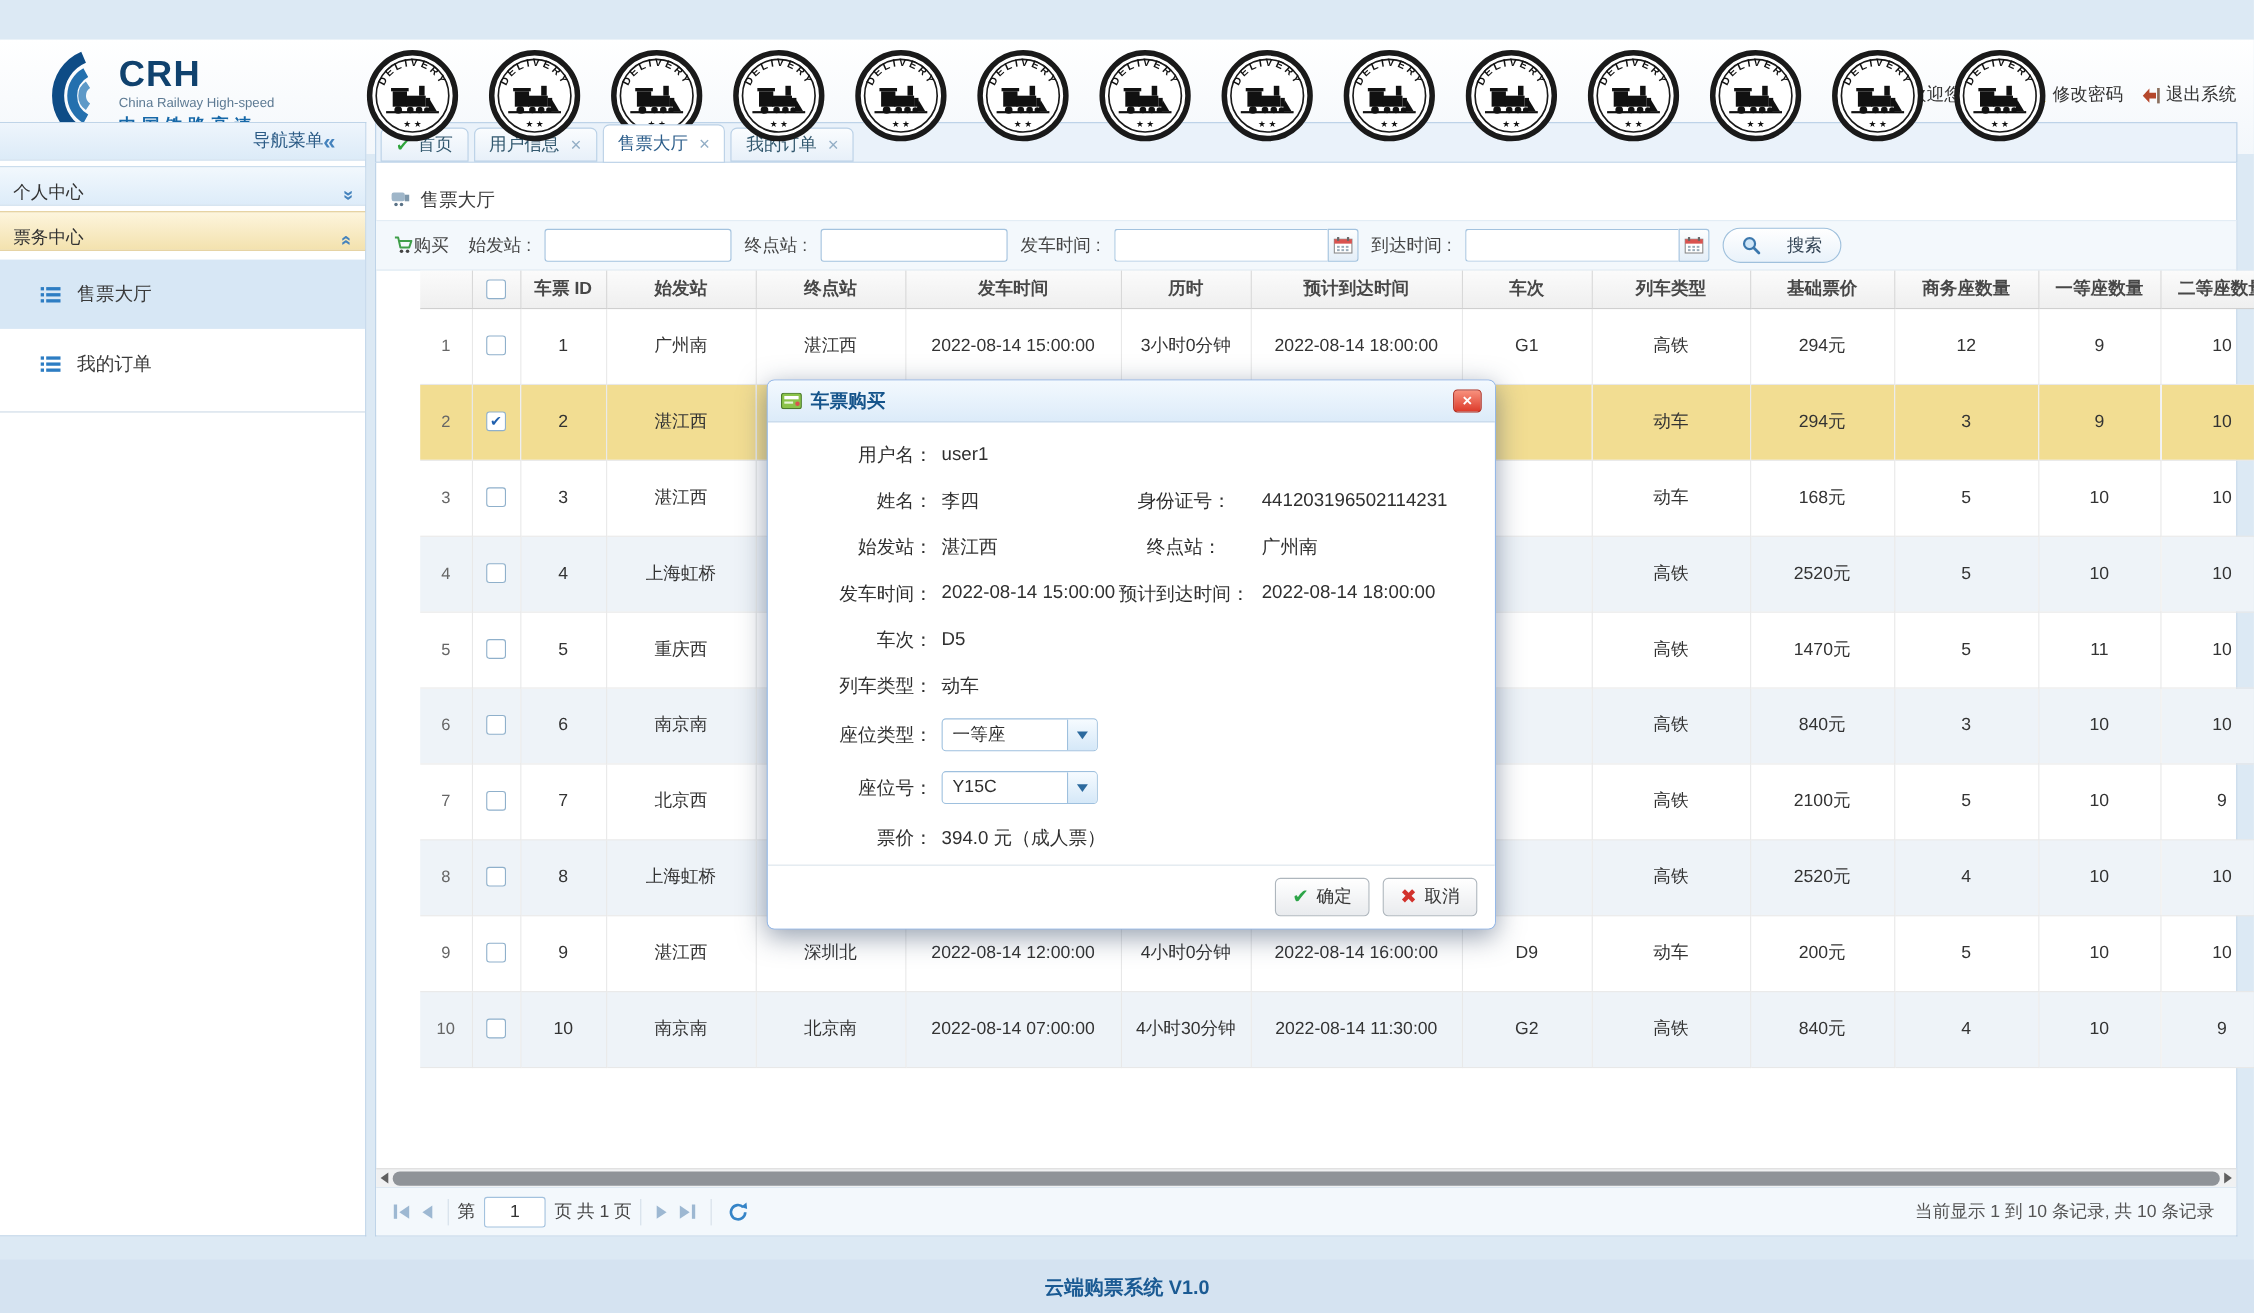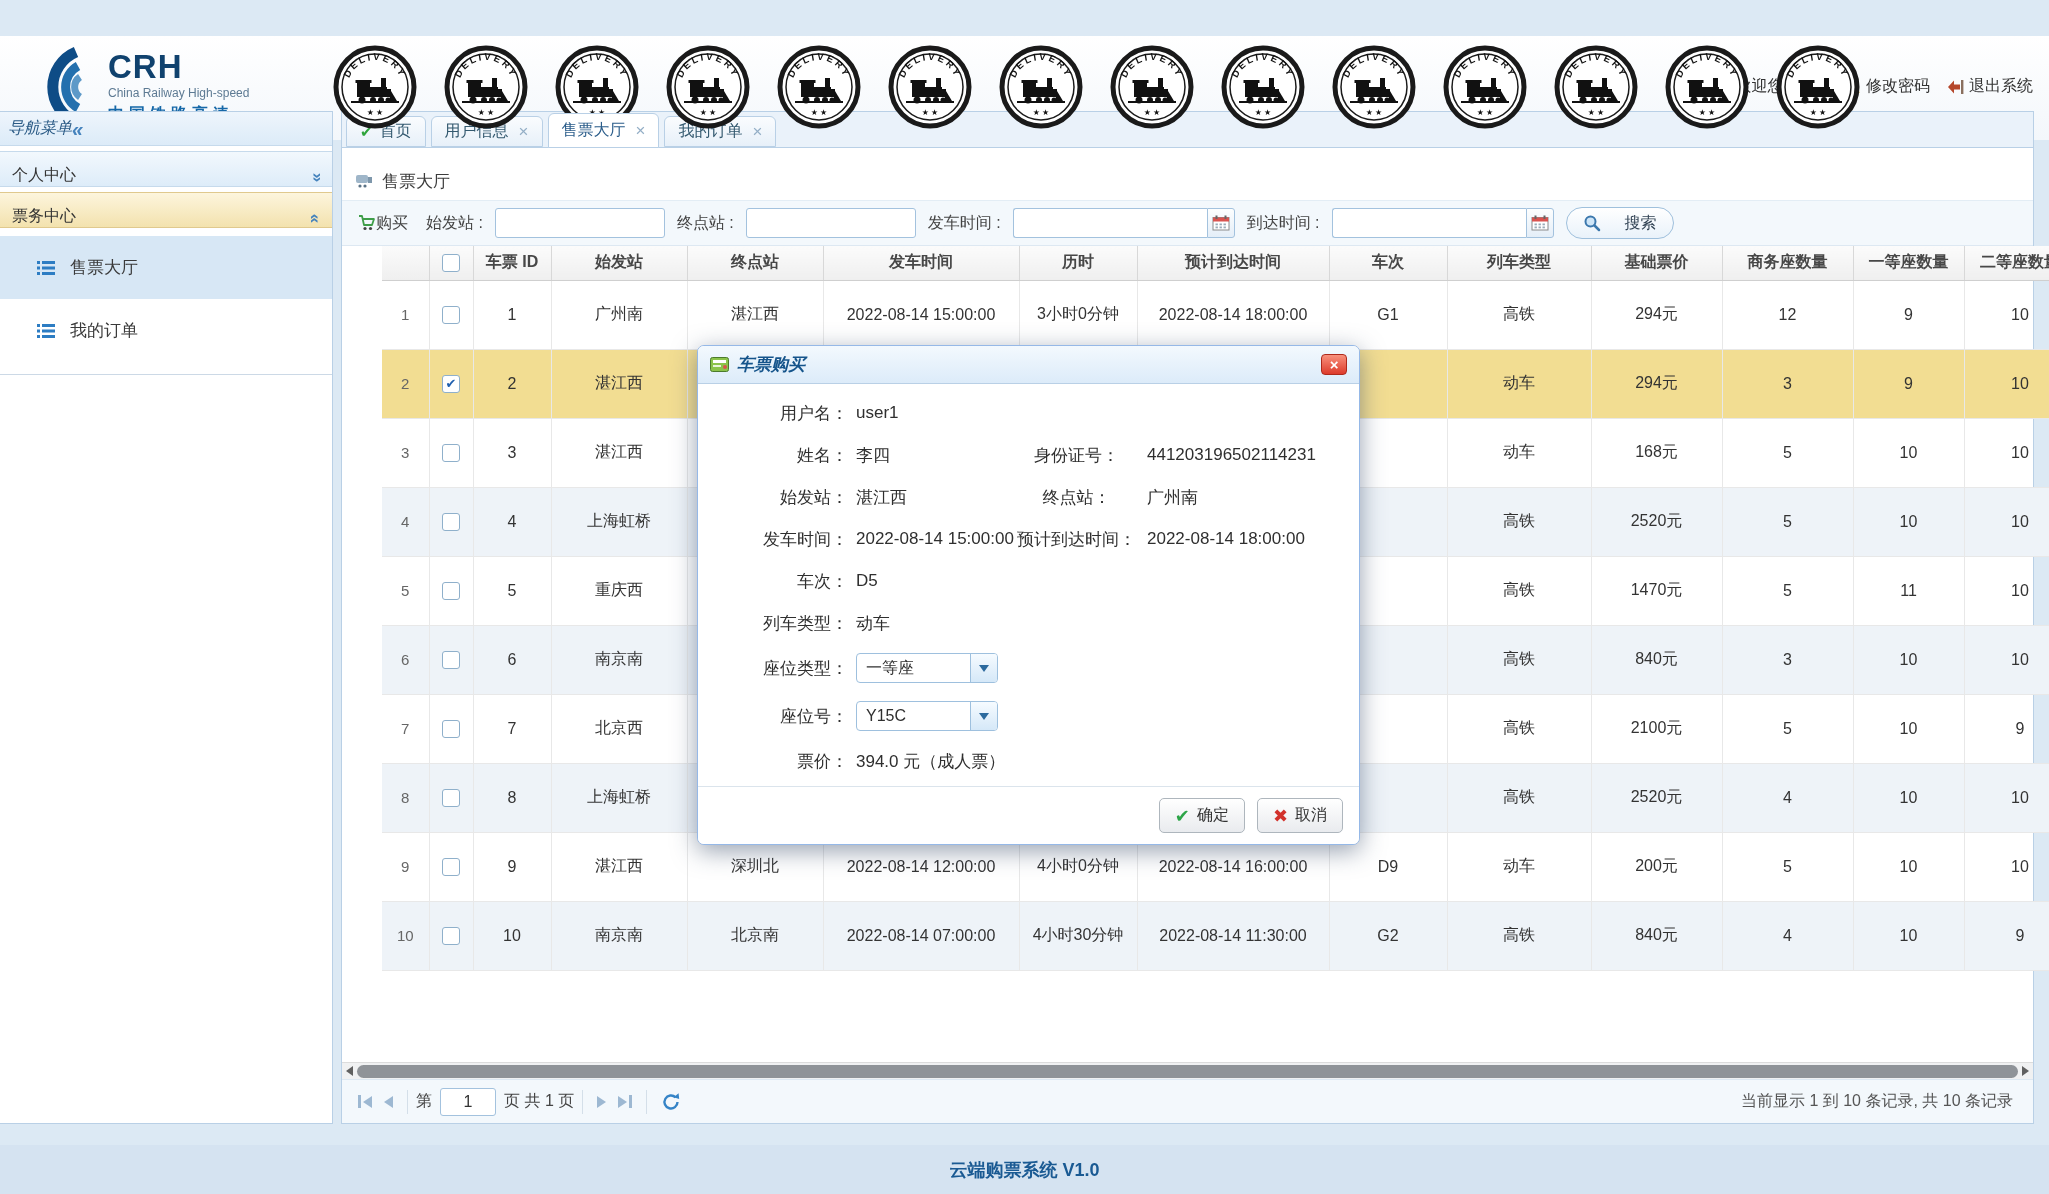--- a/index.html
+++ b/index.html
@@ -12,21 +12,21 @@
   .logo-text .brand{font-size:33px;font-weight:bold;color:#10426e;letter-spacing:1px;line-height:1;}
   .logo-text .sub-en{font-size:12px;color:#5d7a93;margin-top:3px;}
   .logo-text .sub-zh{font-size:16px;color:#1668a8;font-weight:bold;letter-spacing:5px;margin-top:4px;}
   .badges{position:absolute;left:333px;top:9px;display:flex;gap:27px;z-index:2;}
   .badge{width:84px;height:84px;display:block;}
   .user-area{position:absolute;right:16px;top:40px;display:flex;align-items:center;gap:16px;z-index:1;color:#333;}
   .user-link{display:flex;align-items:center;gap:5px;cursor:pointer;white-space:nowrap;}
 
   
   .sidebar{position:absolute;left:0;top:111px;width:333px;height:1013px;background:#fff;border:1px solid #b9d0e6;border-left:none;}
-  .side-title{height:34px;display:flex;align-items:center;justify-content:flex-start;padding:0 8px;background:linear-gradient(#eef5fc,#dcebf8);border-bottom:1px solid #c6daec;color:#2a5a85;font-style:italic;}
+  .side-title{height:34px;display:flex;align-items:center;justify-content:flex-end;padding:0 27px;background:linear-gradient(#eef5fc,#dcebf8);border-bottom:1px solid #c6daec;color:#2a5a85;}
   .dbl-left{color:#4583bd;font-size:20px;font-weight:bold;cursor:pointer;line-height:1;}
   .acc-h{height:36px;margin-top:5px;display:flex;align-items:flex-end;justify-content:space-between;padding:0 12px;background:linear-gradient(#f2f8fd,#ddecf9);border-top:1px solid #c6daec;border-bottom:1px solid #c6daec;color:#333;cursor:pointer;}
   .acc-h.active{background:linear-gradient(#fdf5dd,#f3e2ae);border-color:#e0c98e;}
   .chev{color:#4583bd;font-size:17px;font-weight:bold;display:inline-block;line-height:1;}
   .chev.down{transform:rotate(-90deg);}
   .chev.up{transform:rotate(90deg);}
   .menu{padding:8px 0 12px;border-bottom:1px solid #ccd9e6;}
   .menu-item{height:63px;display:flex;align-items:center;gap:14px;padding-left:36px;font-size:17px;color:#3a3a3a;cursor:pointer;}
   .menu-item.selected{background:#d7e7f5;}
 
@@ -72,21 +72,21 @@
   .pg-bar{width:3px;height:13px;background:#9db8d2;}
   .pg-sep{width:1px;height:24px;background:#d4dfe9;margin:0 8px;}
   .pg-input{width:56px;height:28px;text-align:center;margin:0 8px;}
   .pg-status{margin-left:auto;margin-right:10px;color:#555;white-space:nowrap;}
 
   
   .footer{position:absolute;left:0;bottom:0;width:100%;height:49px;background:#d5e3f1;display:flex;align-items:center;justify-content:center;color:#1a5a93;font-weight:bold;font-size:18px;}
 
   
   .dialog{position:absolute;left:697px;top:345px;width:663px;height:500px;background:#fff;border:1px solid #95b8e7;border-radius:7px;box-shadow:0 6px 24px rgba(50,70,100,.5);z-index:50;overflow:hidden;}
-  .dlg-title{height:38px;background:linear-gradient(#f3f9fe,#dcebf9);border-bottom:1px solid #b9d0e6;display:flex;align-items:center;gap:8px;padding:0 12px;font-size:17px;font-weight:bold;color:#15548b;font-style:italic;}
+  .dlg-title{height:38px;background:linear-gradient(#f3f9fe,#dcebf9);border-bottom:1px solid #b9d0e6;display:flex;align-items:center;gap:8px;padding:0 12px;font-size:17px;font-weight:bold;color:#15548b;}
   .dlg-close{margin-left:auto;width:26px;height:21px;background:linear-gradient(#f8917d,#dd3b2b);border:1px solid #ae2a1c;border-radius:4px;color:#fff;display:flex;align-items:center;justify-content:center;font-size:15px;font-weight:bold;cursor:pointer;}
   .dlg-body{position:absolute;top:38px;left:0;right:0;bottom:58px;padding:8px 20px 0;}
   .f-row{height:42px;display:flex;align-items:center;font-size:17px;color:#2f2f2f;}
   .f-row.tall{height:48px;}
   .f-l1{width:130px;text-align:right;white-space:nowrap;}
   .f-l2{width:125px;text-align:center;white-space:nowrap;}
   .f-v{margin-left:8px;white-space:nowrap;}
   .f-v1{margin-left:8px;width:158px;white-space:nowrap;overflow:hidden;}
   .combo{margin-left:8px;width:142px;height:30px;border:1px solid #9ec0de;border-radius:4px;display:flex;overflow:hidden;background:#fff;cursor:pointer;}
   .combo-text{flex:1;display:flex;align-items:center;padding:0 9px;font-size:16px;}

